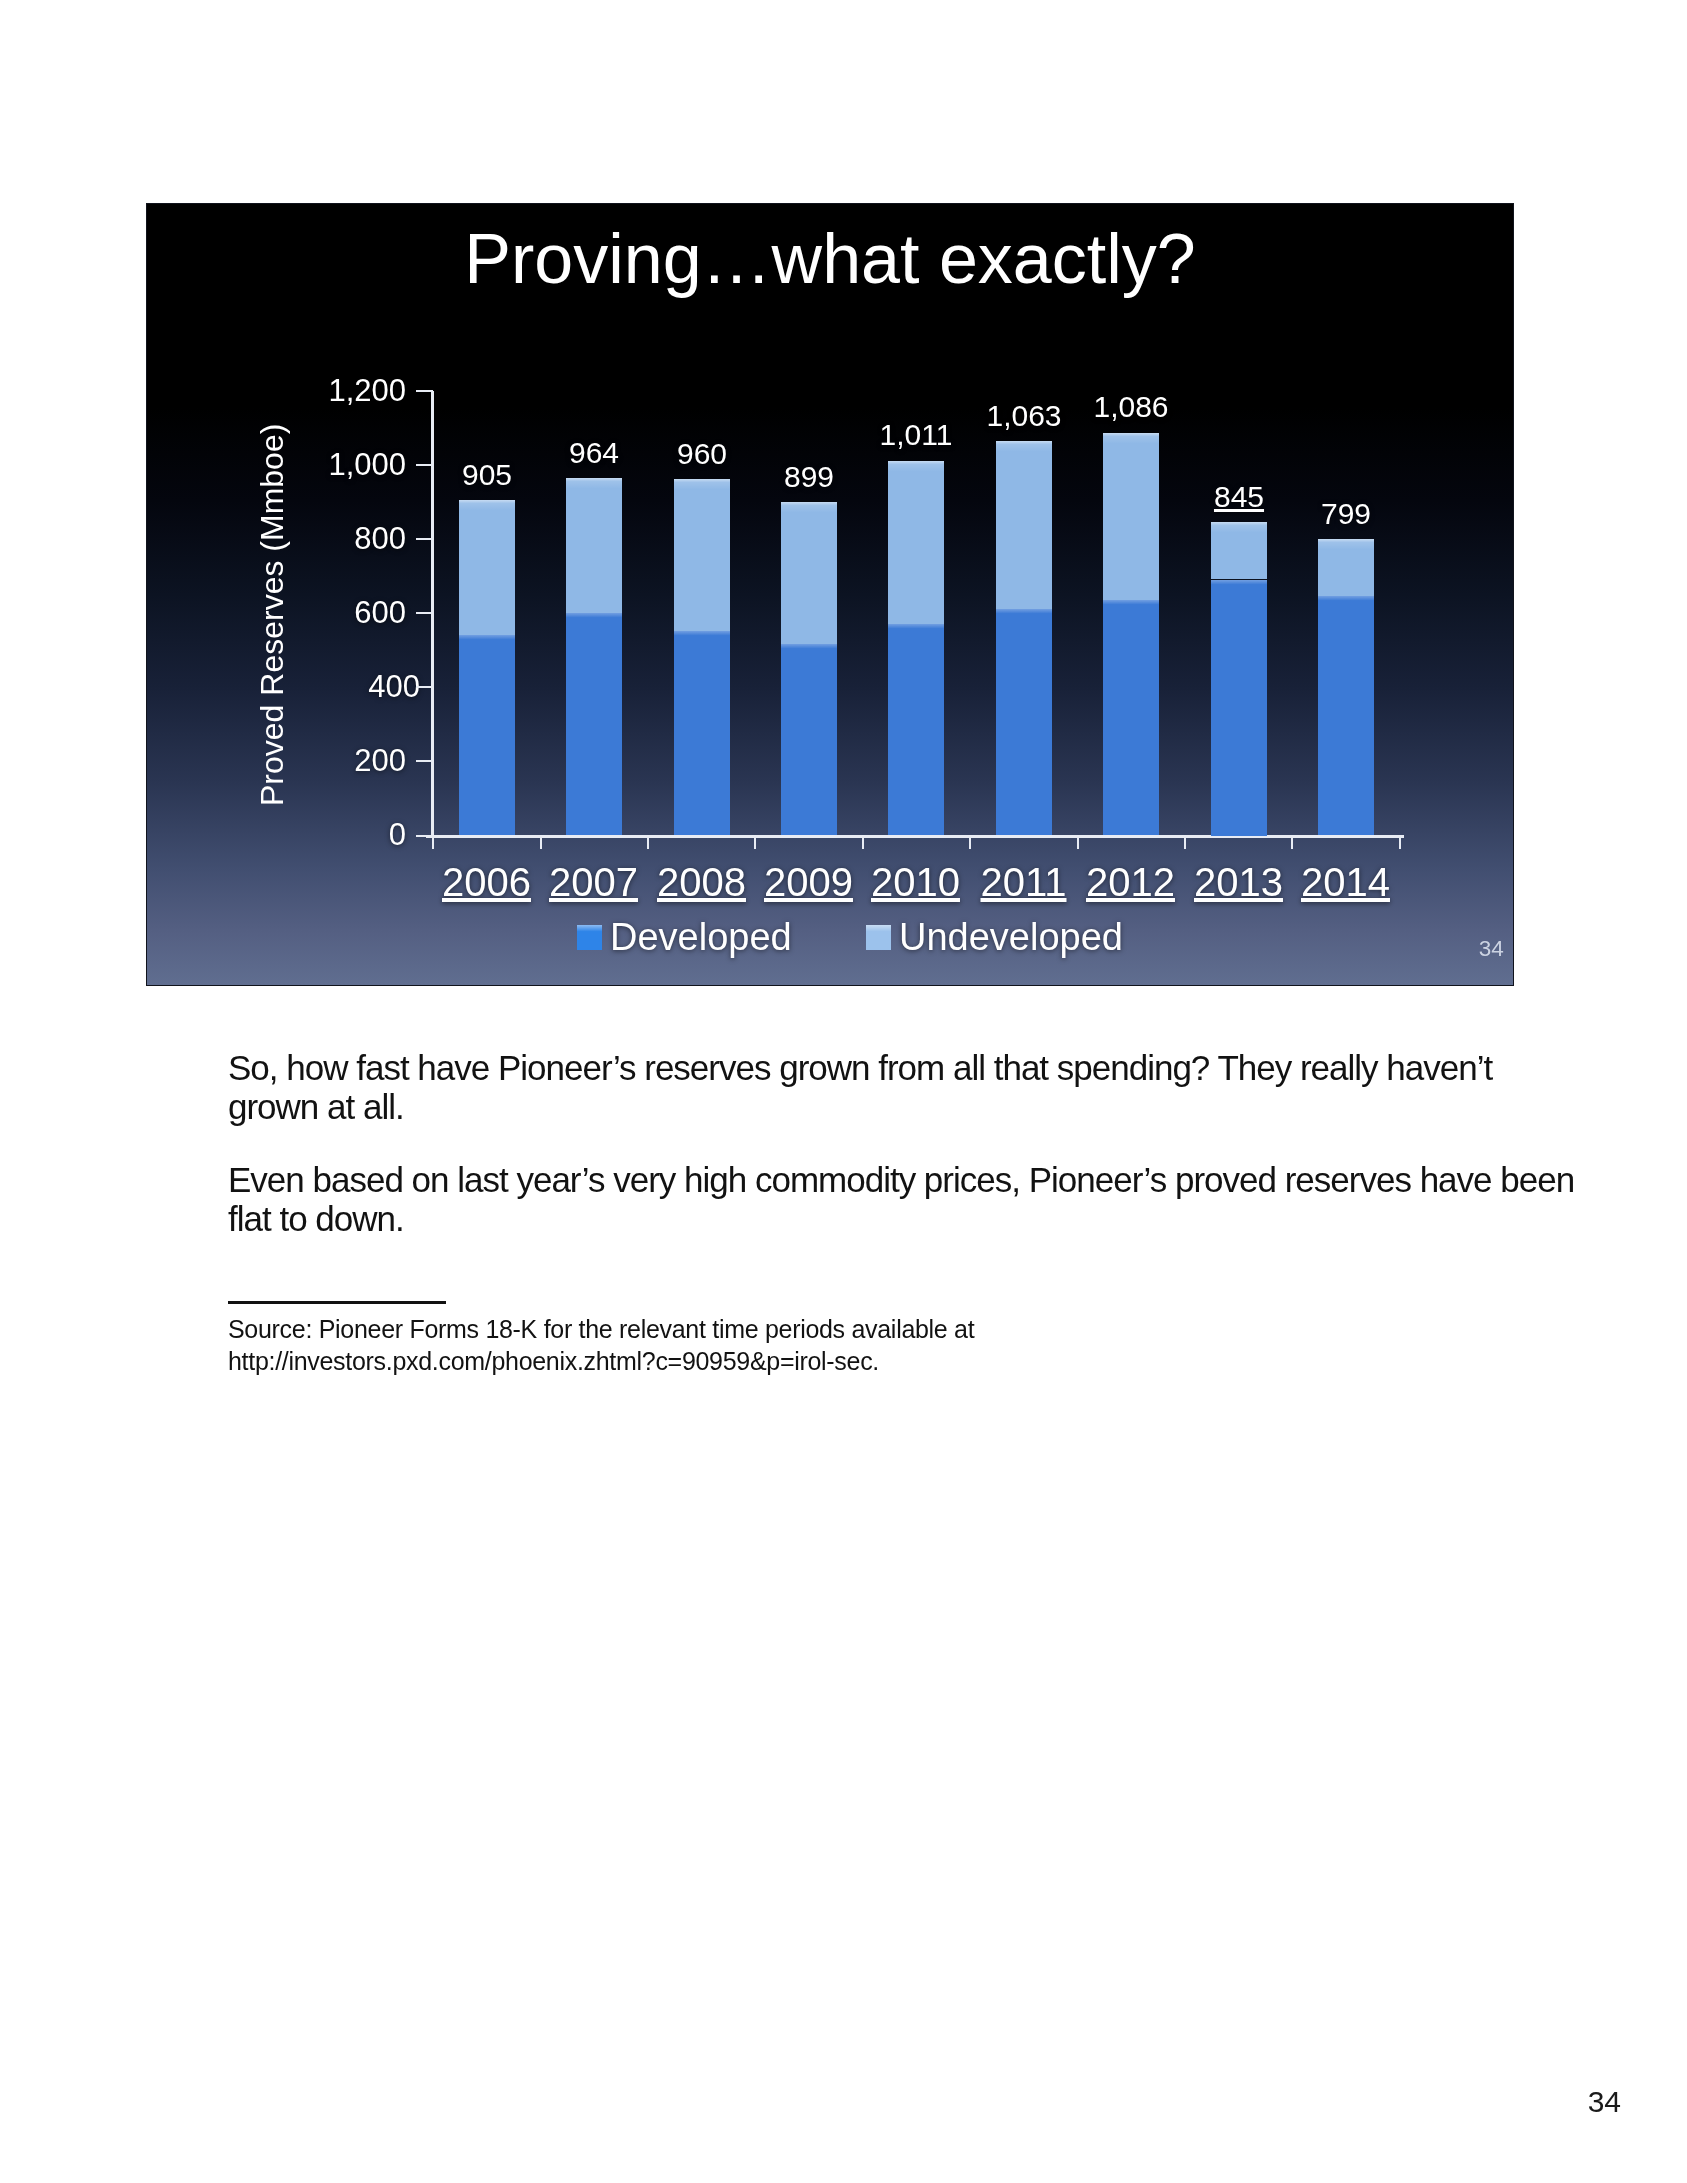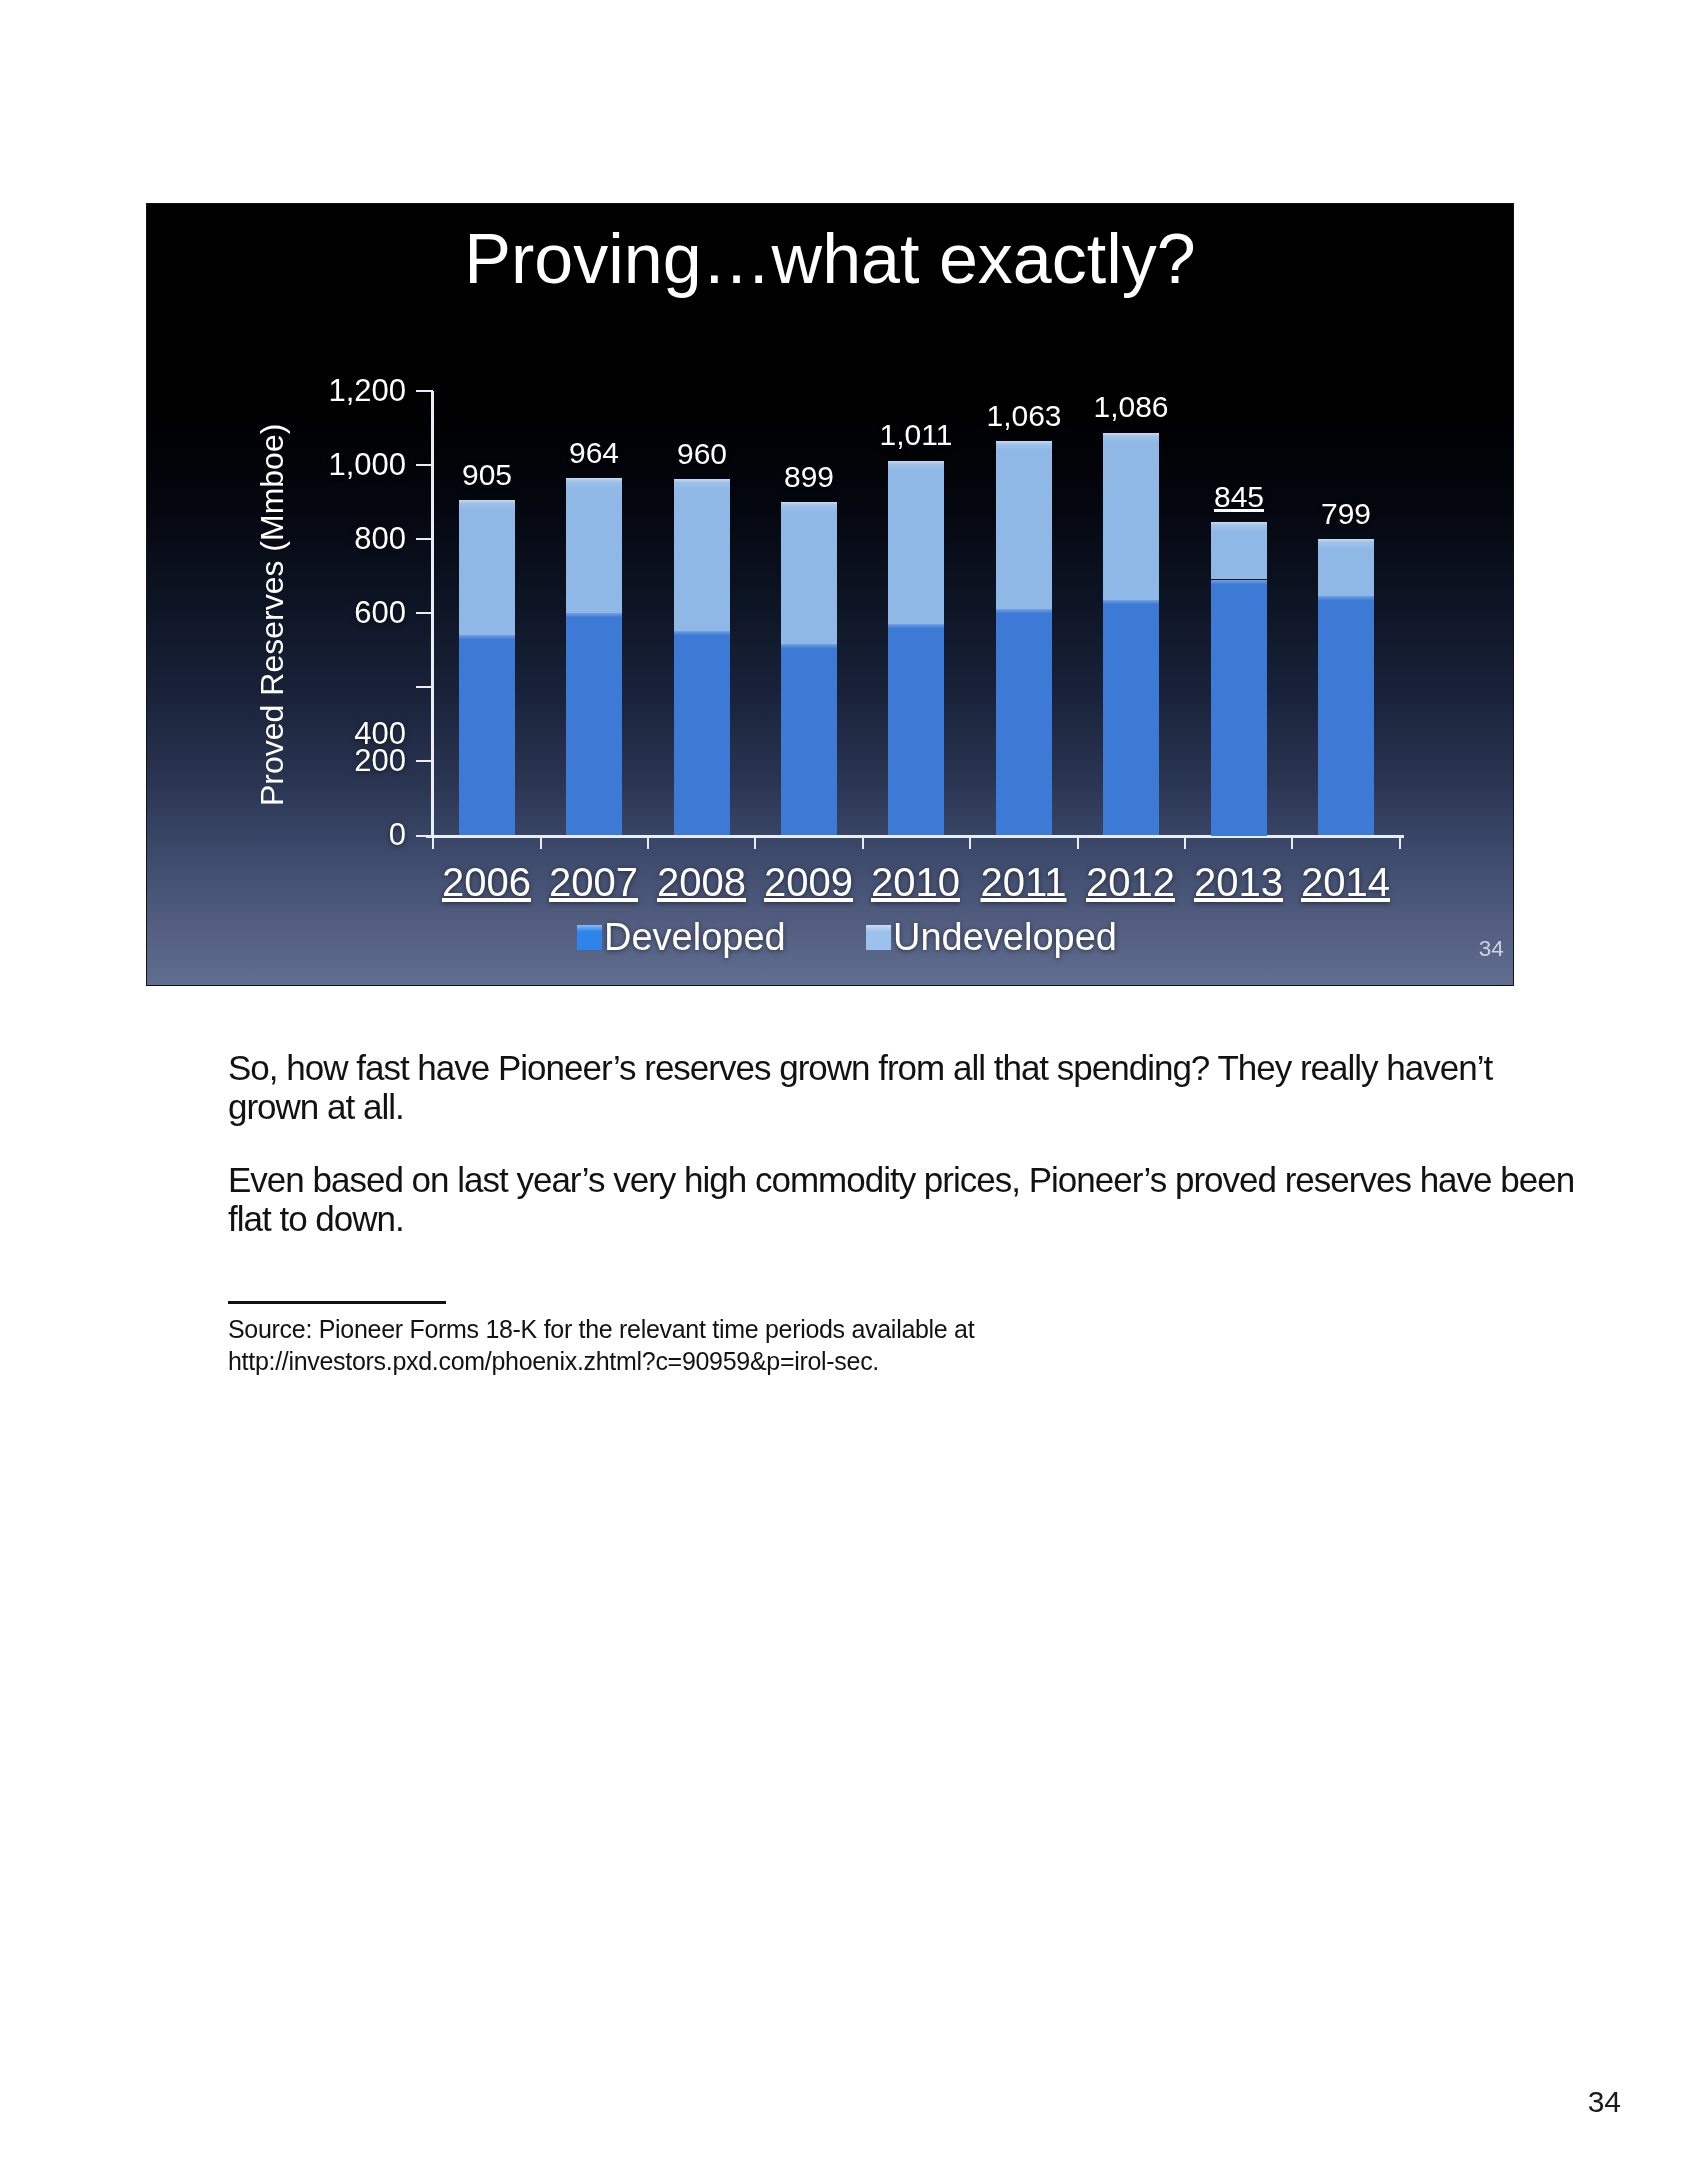--- a/index.html
+++ b/index.html
@@ -20,21 +20,21 @@
   .tick-mark{position:absolute;background:#e8ecf4;}
   .y-label{position:absolute;text-align:right;color:#ffffff;font-size:31px;line-height:36px;}
   .x-label{position:absolute;text-align:center;color:#ffffff;font-size:40px;text-decoration:underline;}
   .data-label{position:absolute;text-align:center;color:#ffffff;font-size:30px;}
   .x-label,.y-label,.data-label,.legend-label{text-shadow:0 1.3px 5.3px rgba(0,0,0,.55);}
   .seg-dev{position:absolute;
            background-image:linear-gradient(180deg,rgba(255,255,255,.28) 0px,rgba(255,255,255,0) 4.6px);}
   .seg-undev{position:absolute;
            background-image:linear-gradient(180deg,rgba(255,255,255,.5) 0px,rgba(255,255,255,.14) 3.3px,
                             rgba(255,255,255,0) 10.6px);}
-  .legend-item{position:absolute;display:flex;align-items:center;gap:2px;}
+  .legend-item{position:absolute;display:flex;align-items:center;gap:8px;}
   .legend-swatch{width:25px;height:25px;display:inline-block;
            background-image:linear-gradient(180deg,rgba(255,255,255,.45) 0px,rgba(255,255,255,0) 6.6px);}
   .legend-label{color:#ffffff;font-size:38px;}
   .slide-pagenum{position:absolute;right:9.3px;top:732px;color:#ccd3e2;font-size:22.5px;}
 
   
   .para{position:absolute;left:228px;color:#121212;font-size:35px;line-height:39px;
         letter-spacing:-1px;white-space:nowrap;}
   .para-line{display:block;}
   .divider{position:absolute;left:228px;top:1301px;width:218px;height:3.3px;background:#121212;}
@@ -94,21 +94,21 @@
         <div class="data-label" style="left: 1126px; top: 293px; width: 146px;">799</div>
         <div class="x-label" style="left: 1145px; top: 656px; width: 107px;">2014</div>
         <div class="y-label" style="left: 0px; top: 169px; width: 259px;">1,200</div>
         <div class="tick-mark" style="left: 269px; top: 186px; width: 17px; height: 2px;"></div>
         <div class="y-label" style="left: 0px; top: 243px; width: 259px;">1,000</div>
         <div class="tick-mark" style="left: 269px; top: 260px; width: 17px; height: 2px;"></div>
         <div class="y-label" style="left: 0px; top: 317px; width: 259px;">800</div>
         <div class="tick-mark" style="left: 269px; top: 334px; width: 17px; height: 2px;"></div>
         <div class="y-label" style="left: 0px; top: 391px; width: 259px;">600</div>
         <div class="tick-mark" style="left: 269px; top: 408px; width: 17px; height: 2px;"></div>
-        <div class="y-label" style="left: 0px; top: 465px; width: 259px; margin-top: 47px;">400</div>
+        <div class="y-label" style="left: 14px; top: 465px; width: 259px;">400</div>
         <div class="tick-mark" style="left: 269px; top: 482px; width: 17px; height: 2px;"></div>
         <div class="y-label" style="left: 0px; top: 539px; width: 259px;">200</div>
         <div class="tick-mark" style="left: 269px; top: 556px; width: 17px; height: 2px;"></div>
         <div class="y-label" style="left: 0px; top: 613px; width: 259px;">0</div>
         <div class="tick-mark" style="left: 269px; top: 631px; width: 17px; height: 2px;"></div>
         <div class="tick-mark" style="left: 285px; top: 634px; width: 2px; height: 10.6px;"></div>
         <div class="tick-mark" style="left: 393px; top: 634px; width: 2px; height: 10.6px;"></div>
         <div class="tick-mark" style="left: 500px; top: 634px; width: 2px; height: 10.6px;"></div>
         <div class="tick-mark" style="left: 607px; top: 634px; width: 2px; height: 10.6px;"></div>
         <div class="tick-mark" style="left: 715px; top: 634px; width: 2px; height: 10.6px;"></div>

